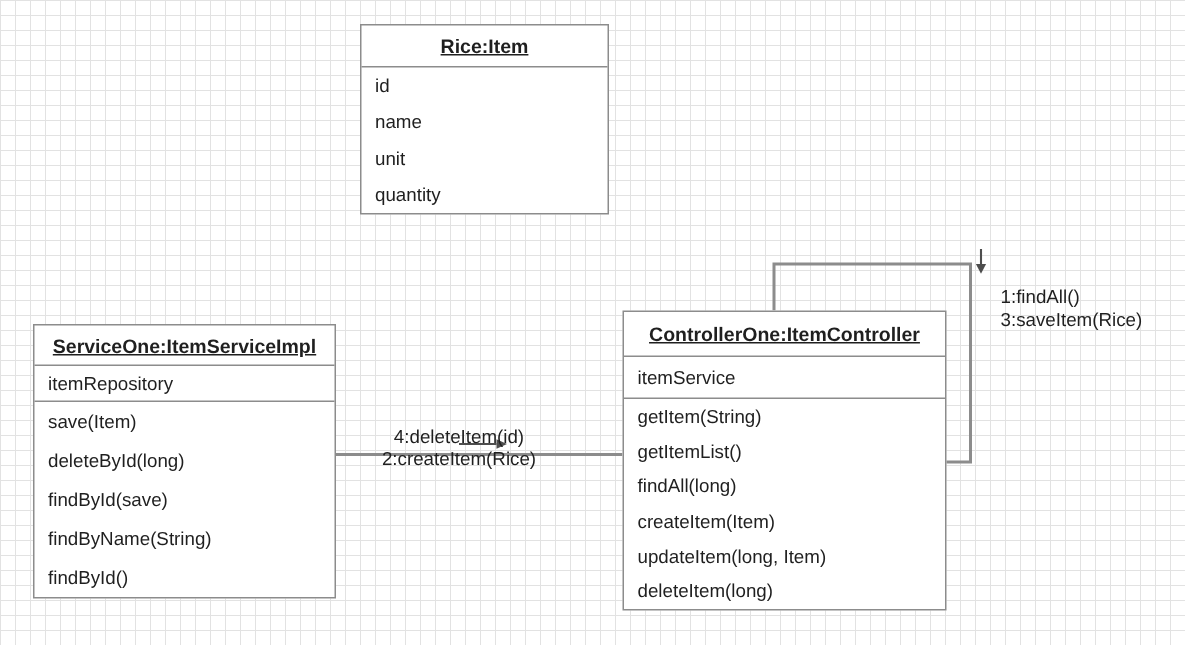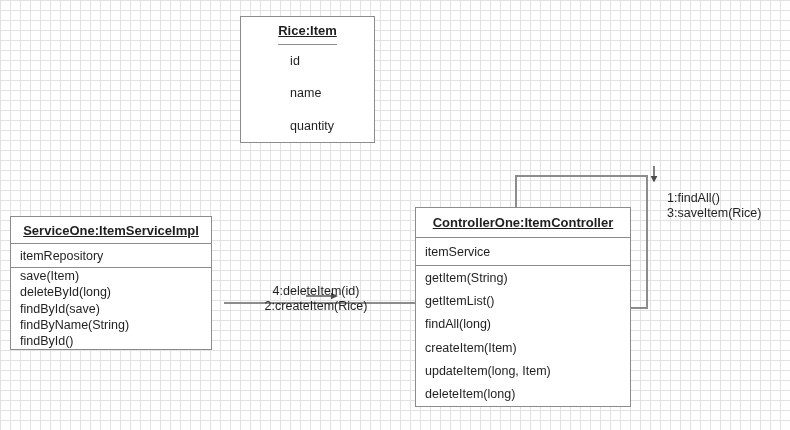--- a/index.html
+++ b/index.html
@@ -41,33 +41,33 @@
     flex:0 0 auto;
   }
   .uml-field{
     display:flex;align-items:center;padding-left:9px;
     border-bottom:1.5px solid var(--box-border-color);
     flex:0 0 auto;
   }
   .uml-rows{flex:1;display:flex;flex-direction:column;}
   .uml-row{flex:1;display:flex;align-items:center;padding-left:9px;}
 
-  #box-rice{left:240px;top:16px;width:135px;height:127px;align-items:center;}
+  #box-rice{left:240px;top:16px;width:166px;height:127px;}
   #box-rice .uml-title{height:28px;}
 
-  #box-service{left:10px;top:216px;width:202px;height:134px;}
+  #box-service{left:22px;top:216px;width:202px;height:183px;}
   #box-service .uml-title{height:27px;}
   #box-service .uml-field{height:24px;}
 
   #box-controller{left:415px;top:207px;width:216px;height:200px;}
   #box-controller .uml-title{height:30px;}
   #box-controller .uml-field{height:28px;}
 
   .edge-label{position:absolute;font-size:12.5px;line-height:15px;margin-top:28px;}
-  #label-mid{left:236px;top:256px;width:160px;text-align:center;}
+  #label-mid{left:226px;top:256px;width:160px;text-align:center;}
   #label-loop{left:667px;top:163px;width:120px;text-align:left;}
 </style>
 </head>
 <body>
 
 <svg class="overlay" width="790" height="430" viewBox="0 0 790 430">
   <g>
     <path d="M224,303 L415,303"></path>
   </g>
   <g>
@@ -81,20 +81,21 @@
     <line x1="654" y1="166" x2="654" y2="177"></line>
     <polygon points="650.6,176 657.4,176 654,182.5"></polygon>
   </g>
 </svg>
 
 <div class="uml-box" id="box-rice">
   <div class="uml-title">Rice:Item</div>
   <div class="uml-rows">
     <div class="uml-row">id</div>
     <div class="uml-row">name</div>
+    <div class="uml-row">unit</div>
     <div class="uml-row">quantity</div>
   </div>
 </div>
 
 <div class="uml-box" id="box-service">
   <div class="uml-title">ServiceOne:ItemServiceImpl</div>
   <div class="uml-field">itemRepository</div>
   <div class="uml-rows">
     <div class="uml-row">save(Item)</div>
     <div class="uml-row">deleteById(long)</div>

